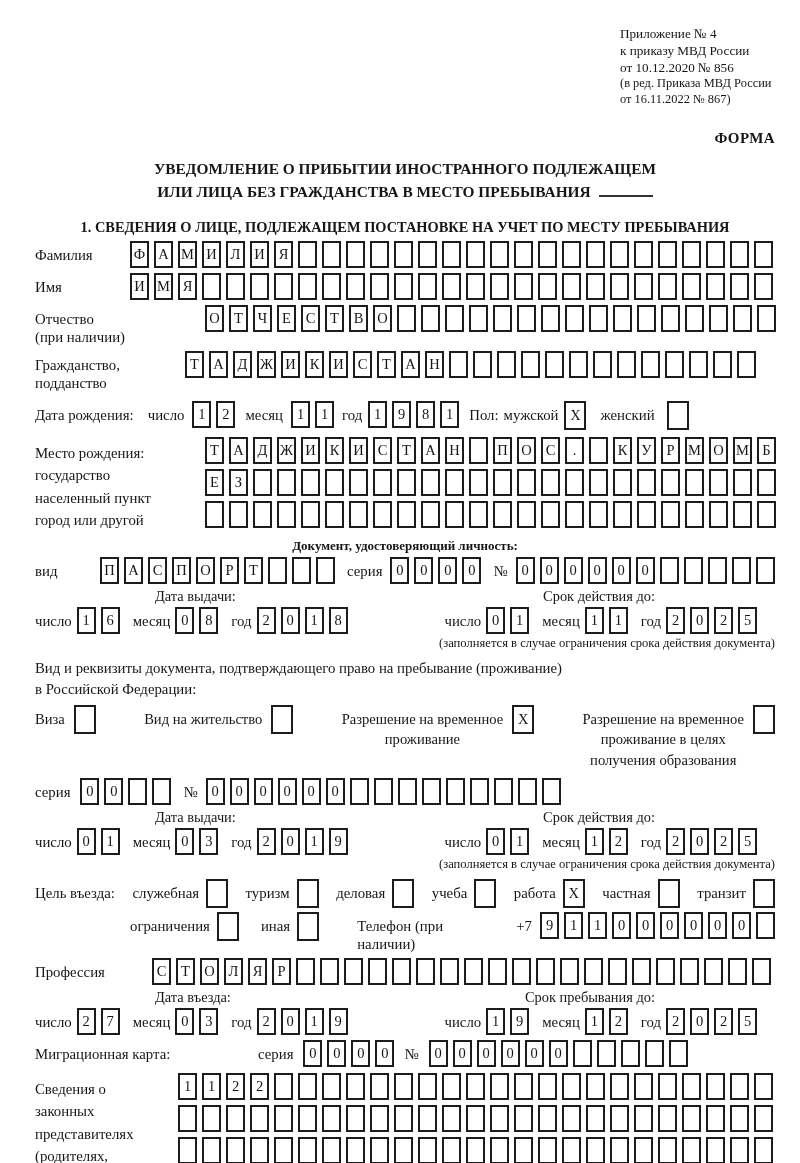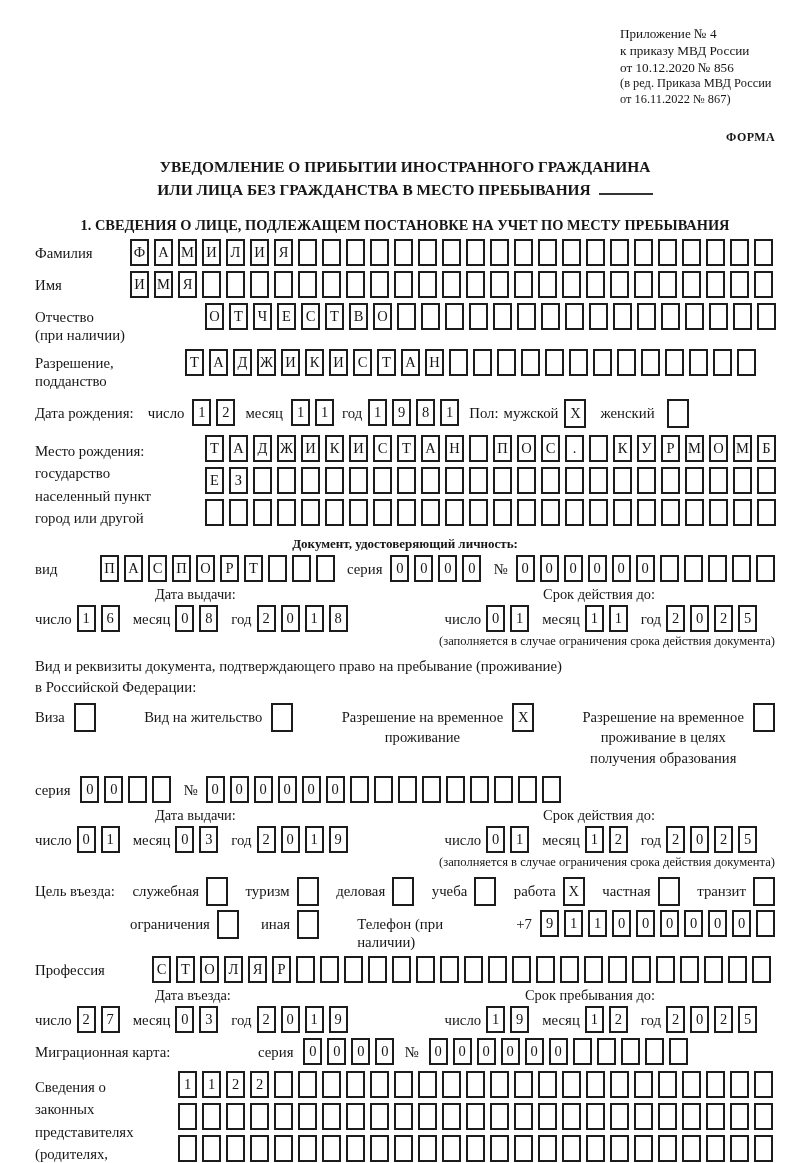--- a/index.html
+++ b/index.html
@@ -6,21 +6,21 @@
   html,body { margin:0; padding:0; }
   body {
     width:800px; height:1163px; background:#ffffff; color:#161616;
     font-family:"Liberation Serif","DejaVu Serif",serif; font-size:15px;
     overflow:hidden;
   }
   .page { padding:26px 25px 8px 35px; width:800px; }
 
   .appendix { margin-left:585px; font-size:13.2px; line-height:1.27; }
   .appendix .ed { font-size:12.4px; }
-  .forma { text-align:right; font-weight:bold; font-size:12px; margin-top:22px; letter-spacing:.4px; }
+  .forma { text-align:right; font-weight:bold; font-size:15px; margin-top:22px; letter-spacing:.4px; }
 
   .title { text-align:center; font-weight:bold; font-size:15.4px; line-height:1.5; margin-top:10px; }
   .blank-line { display:inline-block; width:54px; border-bottom:2px solid #333; height:13px; margin-left:8px; }
 
   .sec-head { text-align:center; font-weight:bold; font-size:14.4px; margin-top:16px; white-space:nowrap; }
 
   .row { display:flex; align-items:flex-start; margin-top:5px; }
   .lbl { font-size:14.8px; line-height:1.22; padding-top:5px; }
   .cells { display:flex; gap:5px; }
   .cell {
@@ -73,21 +73,21 @@
     <div>Приложение № 4</div>
     <div>к приказу МВД России</div>
     <div>от 10.12.2020 № 856</div>
     <div class="ed">(в ред. Приказа МВД России</div>
     <div class="ed">от 16.11.2022 № 867)</div>
   </div>
 
   <div class="forma">ФОРМА</div>
 
   <div class="title">
-    <div>УВЕДОМЛЕНИЕ О ПРИБЫТИИ ИНОСТРАННОГО ГРАЖДАНИНА</div>
+    <div>УВЕДОМЛЕНИЕ О ПРИБЫТИИ ИНОСТРАННОГО ПОДЛЕЖАЩЕМ</div>
     <div><span>ИЛИ ЛИЦА БЕЗ ГРАЖДАНСТВА В МЕСТО ПРЕБЫВАНИЯ</span><span class="blank-line"></span></div>
   </div>
 
   <div class="sec-head">1. СВЕДЕНИЯ О ЛИЦЕ, ПОДЛЕЖАЩЕМ ПОСТАНОВКЕ НА УЧЕТ ПО МЕСТУ ПРЕБЫВАНИЯ</div>
 
   <div class="row">
     <span class="lbl w95">Фамилия</span>
     <span class="cells">
         <span class="cell">Ф</span>
         <span class="cell">А</span>
@@ -180,21 +180,21 @@
         <span class="cell"></span>
         <span class="cell"></span>
         <span class="cell"></span>
         <span class="cell"></span>
         <span class="cell"></span>
       </span>
   </div>
 
   <div class="row">
     <span class="lbl w150 lbl-col">
-      <span style="display:block">Разрешение,</span>
+      <span style="display:block">Гражданство,</span>
       <span style="display:block">подданство</span>
     </span>
     <span class="cells">
         <span class="cell">Т</span>
         <span class="cell">А</span>
         <span class="cell">Д</span>
         <span class="cell">Ж</span>
         <span class="cell">И</span>
         <span class="cell">К</span>
         <span class="cell">И</span>

